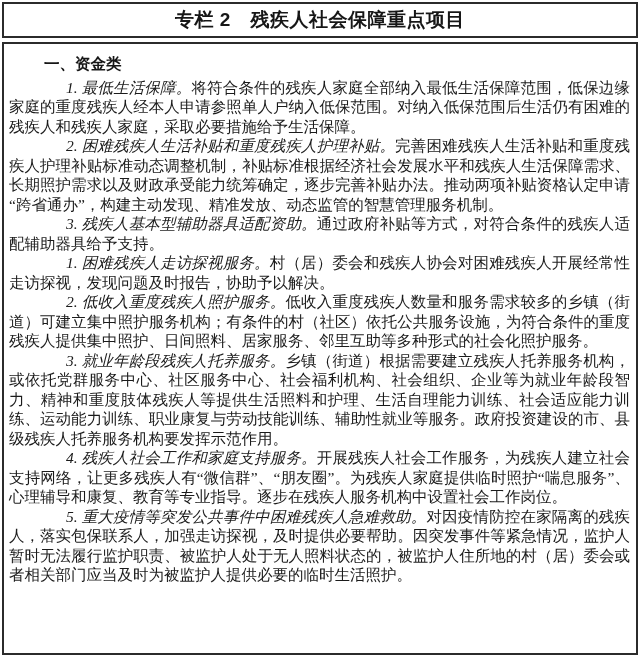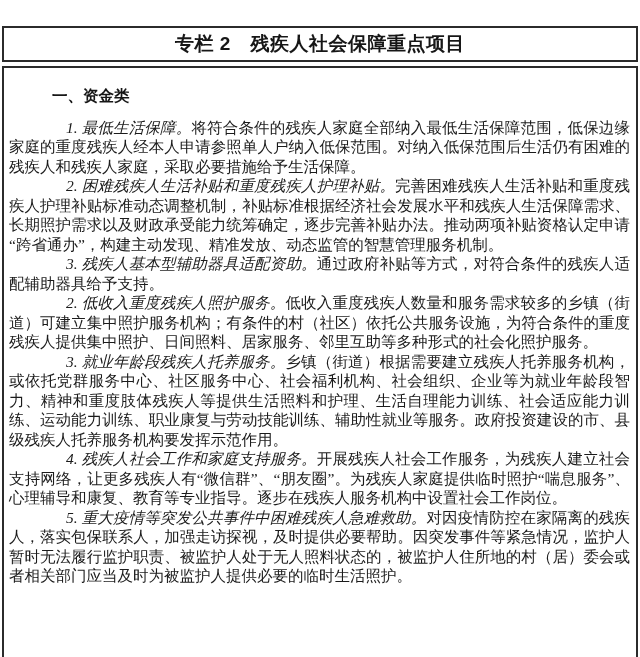--- a/index.html
+++ b/index.html
@@ -23,42 +23,41 @@
   .title-box {
     box-sizing: border-box;
     width: 636px;
     height: 36px;
     border: 2px solid #2b2b2b;
     display: flex;
     align-items: center;
     justify-content: center;
     margin-bottom: 4px;
     background: #ffffff;
-    margin-top: 24px;
   }
   .panel-title {
     margin: 0;
     font-family: "Liberation Sans", "DejaVu Sans", sans-serif;
     font-weight: bold;
     font-size: 19px;
     letter-spacing: 0.5px;
     color: #161616;
     white-space: nowrap;
   }
   .body-box {
     box-sizing: border-box;
     width: 636px;
     height: 613px;
     border: 2px solid #2b2b2b;
     padding: 6px 6px 2px 5px;
     overflow: hidden;
     background: #ffffff;
   }
   .section-heading {
-    margin: 12px;
+    margin: 4px;
     font-family: "Liberation Sans", "DejaVu Sans", sans-serif;
     font-weight: bold;
     font-size: 15.5px;
     line-height: 19.5px;
     text-indent: 2em;
     color: #161616;
   }
   .item {
     margin: 0;
     font-size: 15.5px;
@@ -91,20 +90,21 @@
 
     <p class="item"><span class="lead">1. 最低生活保障。</span><span class="body-text">将符合条件的残疾人家庭全部纳入最低生活保障范围，低保边缘家庭的重度残疾人经本人申请参照单人户纳入低保范围。对纳入低保范围后生活仍有困难的残疾人和残疾人家庭，采取必要措施给予生活保障。</span></p>
 
     <p class="item"><span class="lead">2. 困难残疾人生活补贴和重度残疾人护理补贴。</span><span class="body-text">完善困难残疾人生活补贴和重度残疾人护理补贴标准动态调整机制，补贴标准根据经济社会发展水平和残疾人生活保障需求、长期照护需求以及财政承受能力统筹确定，逐步完善补贴办法。推动两项补贴资格认定申请“跨省通办”，构建主动发现、精准发放、动态监管的智慧管理服务机制。</span></p>
 
     <p class="item"><span class="lead">3. 残疾人基本型辅助器具适配资助。</span><span class="body-text">通过政府补贴等方式，对符合条件的残疾人适配辅助器具给予支持。</span></p>
 
 
 
 
+    <p class="item"><span class="lead">1. 困难残疾人走访探视服务。</span><span class="body-text">村（居）委会和残疾人协会对困难残疾人开展经常性走访探视，发现问题及时报告，协助予以解决。</span></p>
 
     <p class="item"><span class="lead">2. 低收入重度残疾人照护服务。</span><span class="body-text">低收入重度残疾人数量和服务需求较多的乡镇（街道）可建立集中照护服务机构；有条件的村（社区）依托公共服务设施，为符合条件的重度残疾人提供集中照护、日间照料、居家服务、邻里互助等多种形式的社会化照护服务。</span></p>
 
     <p class="item"><span class="lead">3. 就业年龄段残疾人托养服务。</span><span class="body-text">乡镇（街道）根据需要建立残疾人托养服务机构，或依托党群服务中心、社区服务中心、社会福利机构、社会组织、企业等为就业年龄段智力、精神和重度肢体残疾人等提供生活照料和护理、生活自理能力训练、社会适应能力训练、运动能力训练、职业康复与劳动技能训练、辅助性就业等服务。政府投资建设的市、县级残疾人托养服务机构要发挥示范作用。</span></p>
 
     <p class="item"><span class="lead">4. 残疾人社会工作和家庭支持服务。</span><span class="body-text">开展残疾人社会工作服务，为残疾人建立社会支持网络，让更多残疾人有“微信群”、“朋友圈”。为残疾人家庭提供临时照护“喘息服务”、心理辅导和康复、教育等专业指导。逐步在残疾人服务机构中设置社会工作岗位。</span></p>
 
     <p class="item"><span class="lead">5. 重大疫情等突发公共事件中困难残疾人急难救助。</span><span class="body-text">对因疫情防控在家隔离的残疾人，落实包保联系人，加强走访探视，及时提供必要帮助。因突发事件等紧急情况，监护人暂时无法履行监护职责、被监护人处于无人照料状态的，被监护人住所地的村（居）委会或者相关部门应当及时为被监护人提供必要的临时生活照护。</span></p>
 
   </div>

